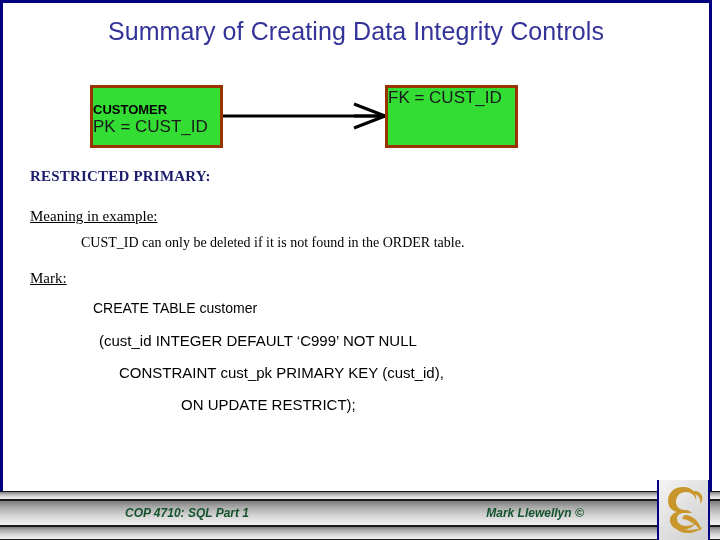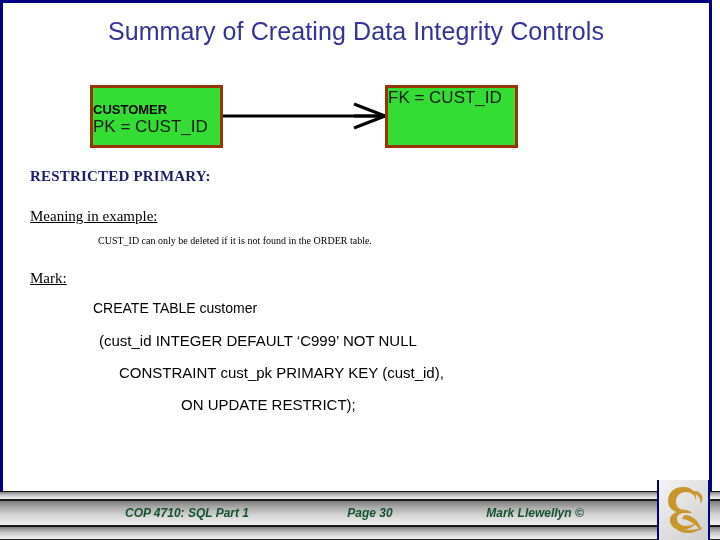--- a/index.html
+++ b/index.html
@@ -116,22 +116,22 @@
     font-weight: bold;
     color: #1c1c6e;
     letter-spacing: 0.2px;
   }
   .l-meaning {
     left: 30px; top: 48px;
     font-size: 15px;
     text-decoration: underline;
   }
   .l-meaning-body {
-    left: 98px; top: 75px;
-    font-size: 10px;
+    left: 81px; top: 75px;
+    font-size: 14px;
   }
   .l-form {
     left: 30px; top: 110px;
     font-size: 15px;
     text-decoration: underline;
   }
   .l-sql1 { left: 93px;  top: 140px; font-size: 14px; text-align: right; }
   .l-sql2 { left: 99px;  top: 172px; font-size: 15px; }
   .l-sql3 { left: 119px; top: 204px; font-size: 15px; }
   .l-sql4 { left: 181px; top: 236px; font-size: 15px; }
@@ -236,21 +236,20 @@
 
     <div class="line sans l-sql4">ON UPDATE RESTRICT);</div>
   </div>
 
   <div class="footer">
     <div class="fbar fbar-1"></div>
     <div class="fbar fbar-2"></div>
     <div class="fbar fbar-3"></div>
 
     <div class="footer-text ft-course">COP 4710: SQL Part 1</div>
-    <div class="footer-text ft-page">Page 30</div>
     <div class="footer-text ft-author">Mark Llewellyn ©</div>
   </div>
 
   <div class="logo-box">
     <svg class="logo-svg" width="48" height="52" viewBox="0 0 48 52">
       <g fill="#c8962a">
 
         <path d="M22 3 C13 3 7 9 7 17 C7 23 11 27 16 28 C12 29 9 32 9 36
                  C9 42 14 46 21 46 C27 46 32 43 35 39 C32 41 28 42 25 42
                  C20 42 16 39 16 35 C16 31 19 29 23 29 L31 29

